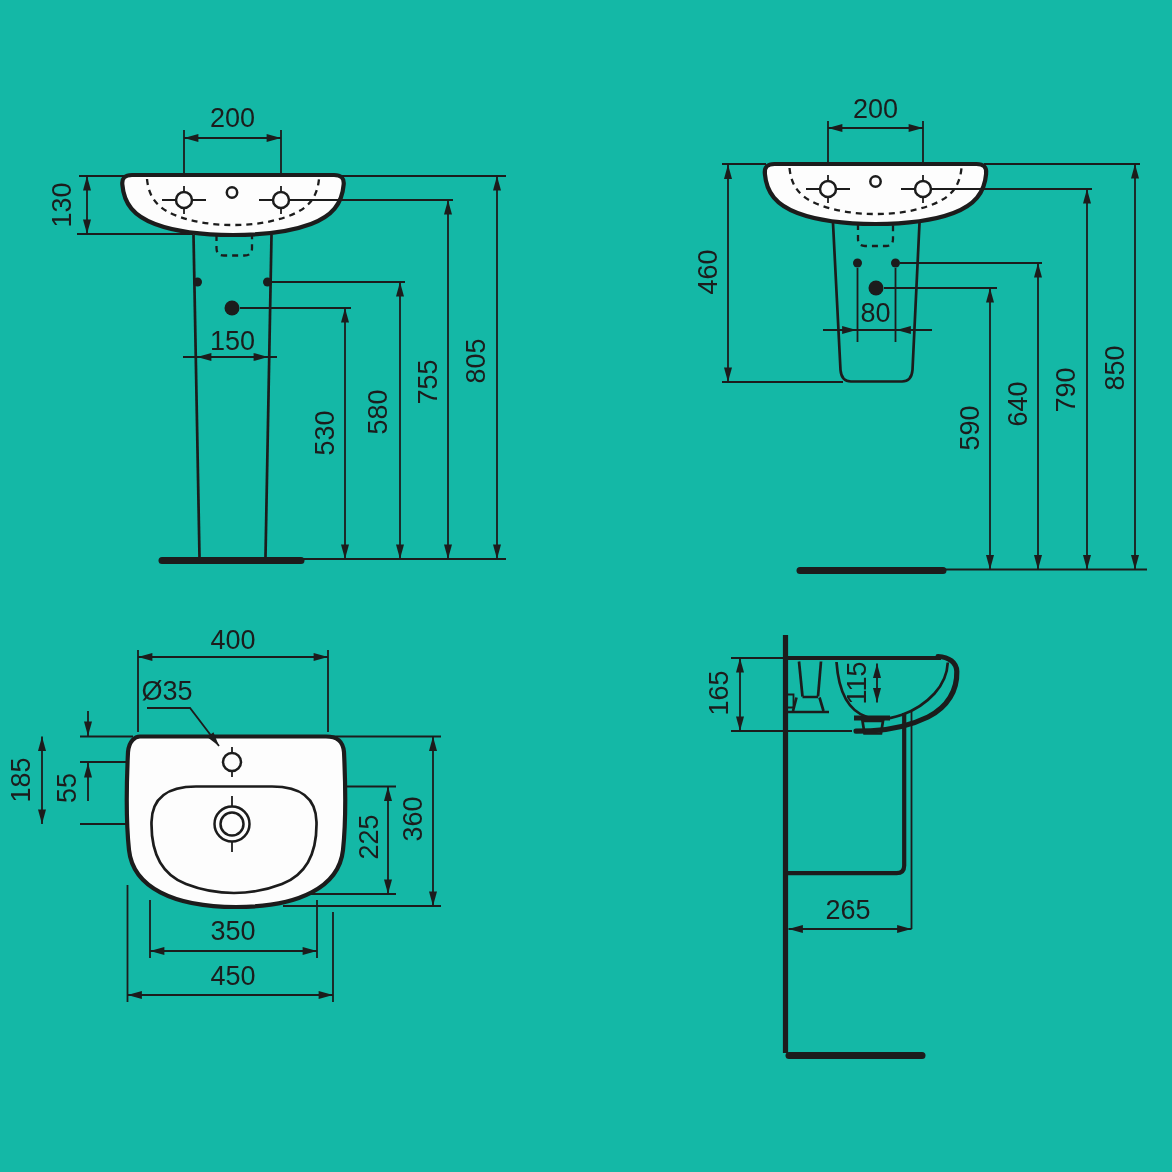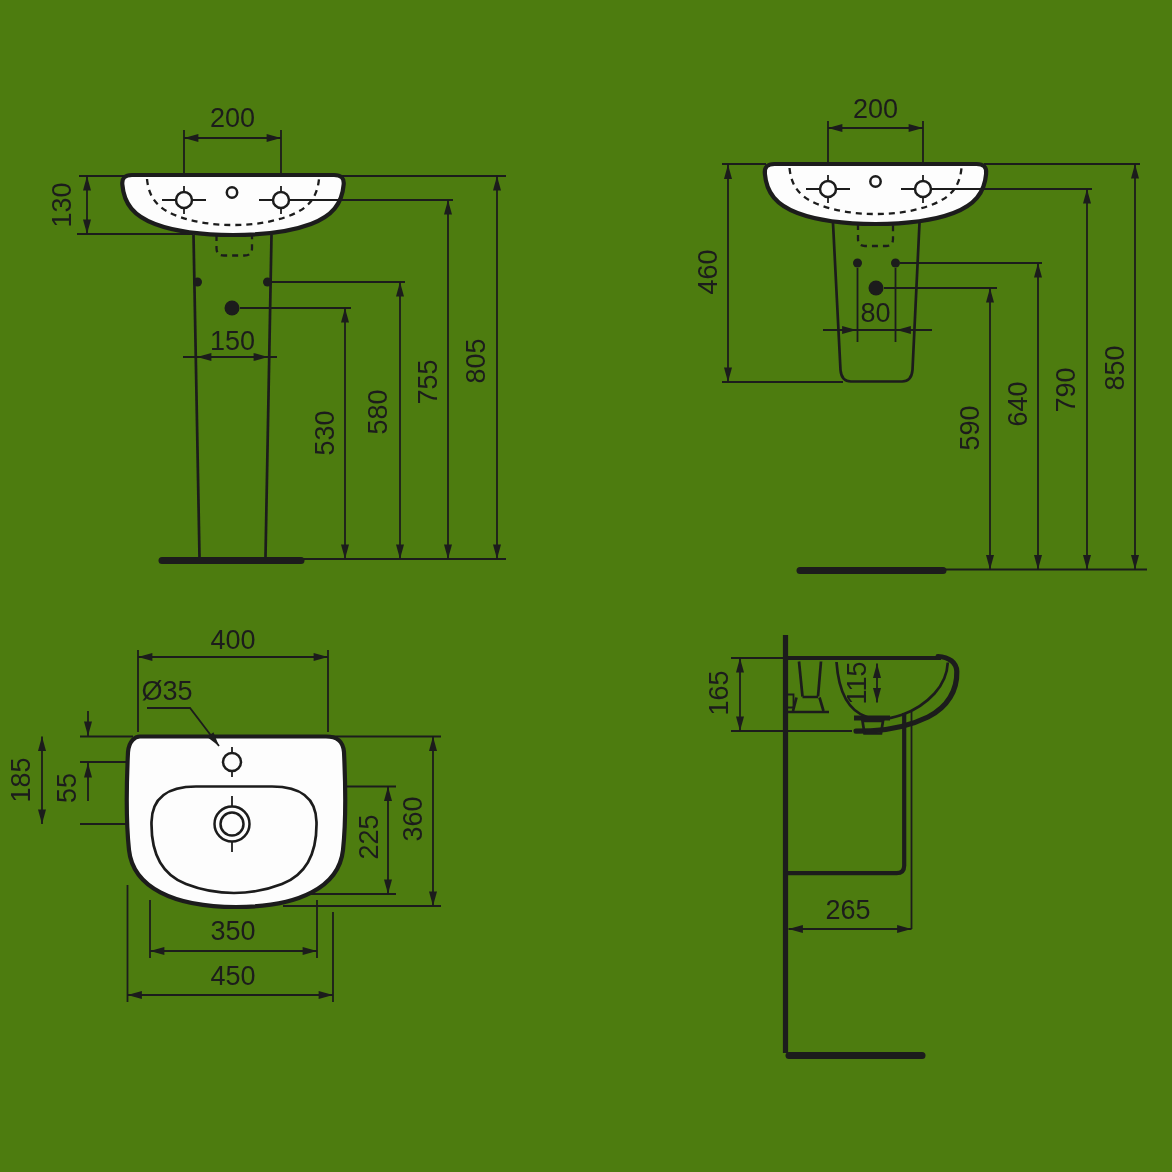--- a/index.html
+++ b/index.html
@@ -1,16 +1,16 @@
 <!DOCTYPE html>
 <html><head>
 <meta charset="utf-8">
 <style>
   html,body{margin:0;padding:0;background:#ffffff;}
-  .canvas{position:relative;width:1172px;height:1172px;background:#4d7c0f;overflow:hidden;}
+  .canvas{position:relative;width:1172px;height:1172px;background:#14b8a6;overflow:hidden;}
   svg{display:block;}
   svg text{
     font-family:"Liberation Sans","DejaVu Sans",sans-serif;
     font-size:27px;
     fill:#1c1c1c;
     text-anchor:middle;
     dominant-baseline:middle;
   }
   .ln{stroke:#1c1c1c;stroke-width:1.8;fill:none;}
   .md{stroke:#1c1c1c;stroke-width:2.7;fill:none;}

